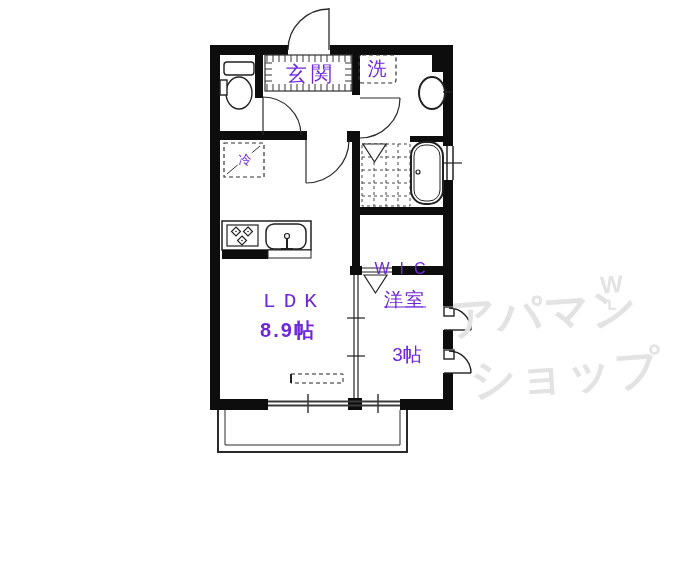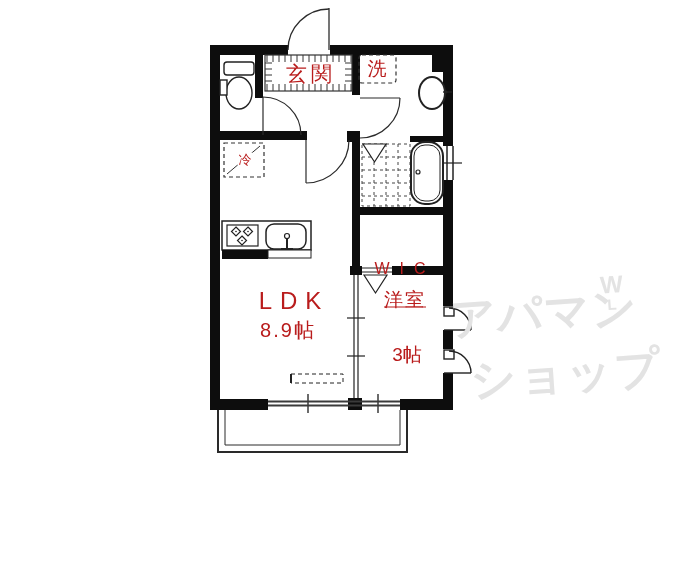--- a/index.html
+++ b/index.html
@@ -3,27 +3,27 @@
 <meta charset="utf-8">
 <style>
   html,body{margin:0;padding:0;background:#fff;}
   .stage{
     position:relative;width:690px;height:575px;background:#ffffff;
     font-family:"Liberation Sans","DejaVu Sans",sans-serif;overflow:hidden;
   }
   svg{position:absolute;left:0;top:0;}
   .lbl{
     position:absolute;transform:translate(-50%,-50%);
-    color:#b91c1c;white-space:nowrap;line-height:1;
+    color:#6d28d9;white-space:nowrap;line-height:1;
   }
   .lbl-genkan{font-size:21px;letter-spacing:4px;padding-left:4px;}
   .lbl-laundry{font-size:19px;}
   .lbl-fridge{font-size:13px;background:#fff;padding:0 1px;}
   .lbl-wic{font-size:16px;letter-spacing:10px;padding-left:10px;}
-  .lbl-ldk1{font-size:24px;letter-spacing:8px;padding-left:8px;}
+  .lbl-ldk1{font-size:21px;letter-spacing:8px;padding-left:8px;font-family:Liberation Mono, monospace;}
   .lbl-ldk2{font-size:20px;letter-spacing:2px;}
   .lbl-yo1{font-size:19px;letter-spacing:2px;}
   .lbl-yo2{font-size:19px;margin-top:12px;}
   .watermark{
     position:absolute;left:452px;top:282px;width:230px;
     color:#e3e3e3;font-weight:700;transform:rotate(-4deg);
     pointer-events:none;
   }
   .wm-line1{font-size:45px;letter-spacing:1px;}
   .wm-line2{font-size:45px;letter-spacing:2px;margin-top:2px;padding-left:16px;}
@@ -201,21 +201,21 @@
       <path d="M 218 410 L 218 452 L 407 452 L 407 410" stroke-width="2"></path>
       <path d="M 225 410 L 225 445 L 400 445 L 400 410" stroke-width="1"></path>
     </g>
   </svg>
 
   <div class="lbl lbl-genkan" style="left:309px;top:73px;">玄関</div>
   <div class="lbl lbl-laundry" style="left:377px;top:68px;">洗</div>
   <div class="lbl lbl-fridge" style="left:245px;top:159px;">冷</div>
   <div class="lbl lbl-wic" style="left:400px;top:233px;margin-top:36px;">WIC</div>
   <div class="lbl lbl-ldk1" style="left:290px;top:301px;">LDK</div>
-  <div class="lbl lbl-ldk2" style="left:288px;top:330px;">8.9帖</div>
+  <div class="lbl lbl-ldk2" style="left:288px;top:330px;font-weight:bold;">8.9帖</div>
   <div class="lbl lbl-yo1" style="left:405px;top:299px;text-decoration:underline;">洋室</div>
   <div class="lbl lbl-yo2" style="left:407px;top:342px;">3帖</div>
 
   <div class="watermark">
     <div class="wm-line1">アパマン</div>
     <div class="wm-mark">W</div>
     <div class="wm-mark-sub">L</div>
     <div class="wm-line2">ショップ</div>
   </div>
 

